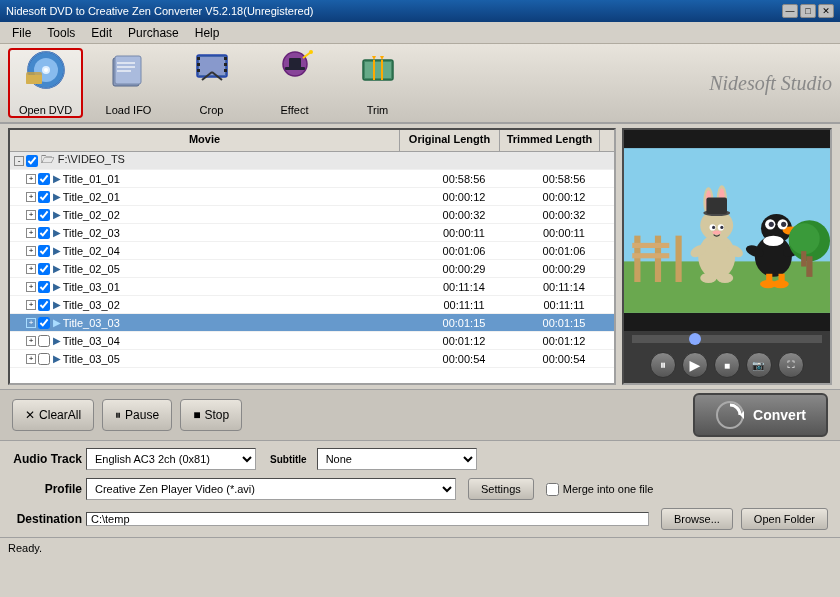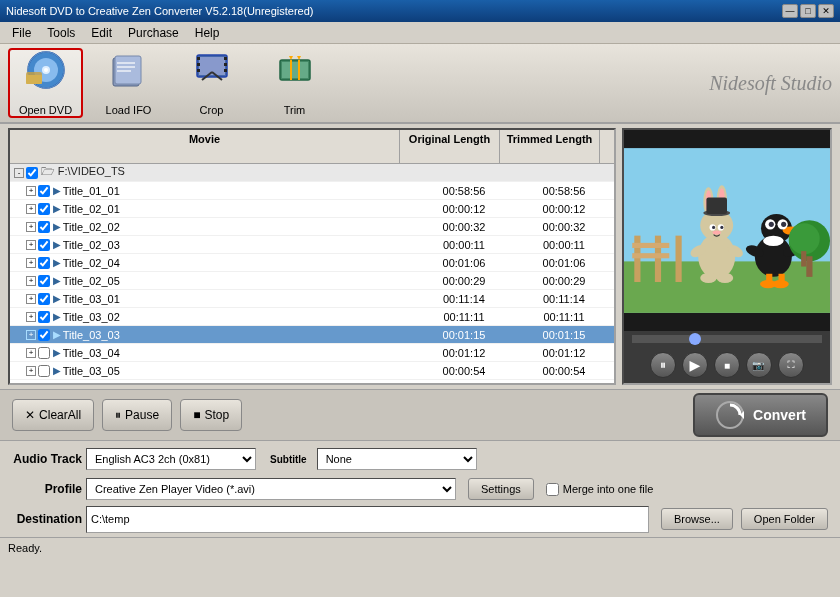--- a/index.html
+++ b/index.html
@@ -118,21 +118,21 @@
       background: white;
       border: 2px inset #a0a0a0;
       display: flex;
       flex-direction: column;
     }
     .file-header {
       display: grid;
       grid-template-columns: 1fr 100px 100px 14px;
       background: #e0dcd4;
       border-bottom: 1px solid #a0a0a0;
-      height: 34px;
+      height: 22px;
     }
     .file-header-cell {
       padding: 3px 4px;
       font-size: 11px;
       font-weight: bold;
       border-right: 1px solid #a0a0a0;
       text-align: center;
     }
     .file-list {
       flex: 1;
@@ -296,21 +296,21 @@
       text-align: right;
     }
     .settings-select {
       height: 22px;
       border: 1px inset #a0a0a0;
       background: white;
       font-size: 11px;
       padding: 0 4px;
     }
     .settings-input {
-      height: 27px;
+      height: 14px;
       border: 1px inset #a0a0a0;
       background: white;
       font-size: 11px;
       padding: 0 4px;
     }
     .settings-btn {
       height: 22px;
       padding: 0 12px;
       background: linear-gradient(to bottom, #e8e4dc, #c0bcb4);
       border: 1px solid #888;
@@ -406,20 +406,33 @@
         <rect x="32" y="13" width="3" height="3" fill="#222"></rect>
         <rect x="32" y="19" width="3" height="3" fill="#222"></rect>
 
         <line x1="10" y1="30" x2="20" y2="22" stroke="#333" stroke-width="2"></line>
         <line x1="20" y1="22" x2="30" y2="30" stroke="#333" stroke-width="2"></line>
       </svg>
     </div>
     <span class="toolbar-label">Crop</span>
   </div>
 
+  <div class="toolbar-btn">
+    <div class="toolbar-icon">
+      <svg width="40" height="40" viewBox="0 0 40 40">
+        <ellipse cx="20" cy="14" rx="12" ry="12" fill="#884499" stroke="#662277" stroke-width="1.5"></ellipse>
+
+        <rect x="14" y="8" width="12" height="10" rx="1" fill="#222233"></rect>
+        <rect x="10" y="17" width="20" height="3" rx="1" fill="#222233"></rect>
+        <line x1="28" y1="8" x2="36" y2="2" stroke="#ffcc00" stroke-width="2"></line>
+        <circle cx="36" cy="2" r="2" fill="#ffcc00"></circle>
+      </svg>
+    </div>
+    <span class="toolbar-label">Effect</span>
+  </div>
 
   <div class="toolbar-btn">
     <div class="toolbar-icon">
       <svg width="40" height="40" viewBox="0 0 40 40">
         <rect x="5" y="10" width="30" height="20" rx="2" fill="#448866" stroke="#226644" stroke-width="1.5"></rect>
         <rect x="7" y="12" width="26" height="16" fill="#66aa88"></rect>
         <line x1="16" y1="10" x2="16" y2="30" stroke="#ffaa00" stroke-width="2"></line>
         <line x1="24" y1="10" x2="24" y2="30" stroke="#ffaa00" stroke-width="2"></line>
         <polygon points="16,10 14,6 18,6" fill="#ffaa00"></polygon>
         <polygon points="24,10 22,6 26,6" fill="#ffaa00"></polygon>

